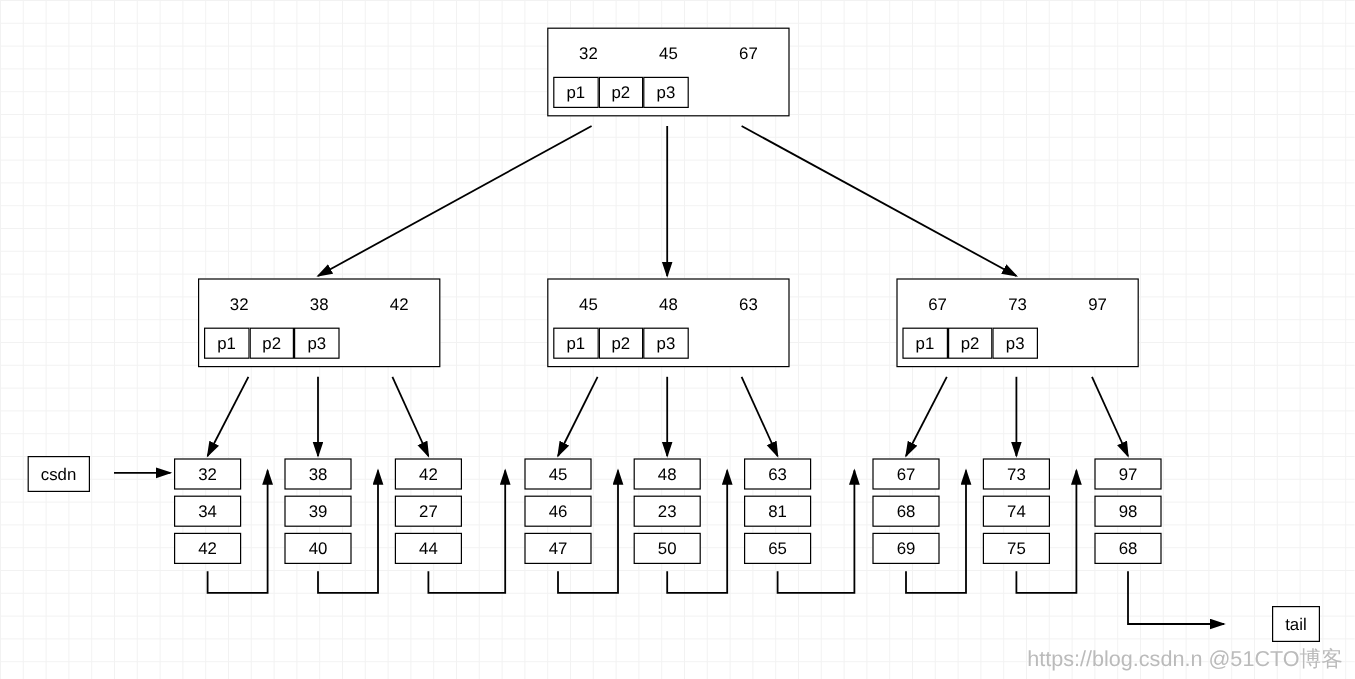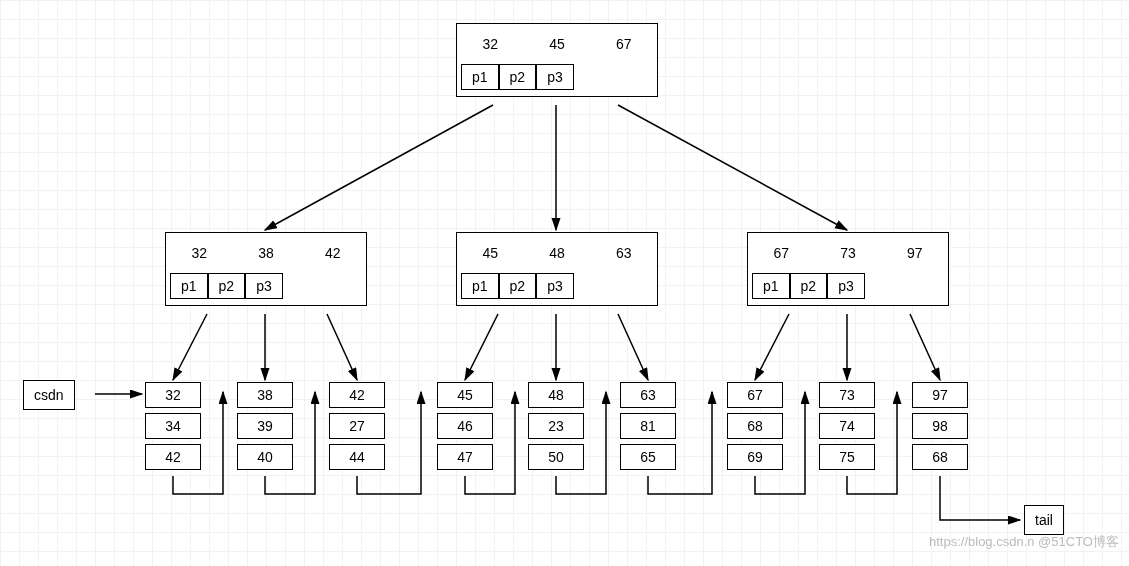--- a/index.html
+++ b/index.html
@@ -12,21 +12,21 @@
   .values{display:flex}
   .values span{flex:1;text-align:center;padding:12px 0}
   .ptrs{display:flex;justify-content:flex-start;padding:0 4px 6px}
   .ptrs span{border:1.5px solid #000;padding:4px 10px;background:#fff}
 
   .leaf{position:absolute}
   .leaf span{display:block;border:1.5px solid #000;background:#fff;width:54px;text-align:center;padding:4px 0;margin-bottom:5px}
 
   .lbl{position:absolute;border:1.5px solid #000;background:#fff;padding:6px 10px}
 
-  .watermark{position:absolute;right:10px;bottom:15px;color:#bbb;font-size:13px}
+  .watermark{position:absolute;right:10px;bottom:5px;color:#bbb;font-size:18px}
 </style>
 </head>
 <body>
 
 <div class="canvas">
 
   <svg class="arrows">
     <defs>
       <marker id="ah" markerWidth="10" markerHeight="10" refX="8" refY="3" orient="auto">
         <path d="M0,0 L9,3 L0,6 Z" fill="#000"></path>
@@ -56,21 +56,21 @@
     <path d="M357 476 L357 494 L421 494 L421 392" fill="none" stroke="#000" stroke-width="1.5" marker-end="url(#ah)"></path>
     <path d="M465 476 L465 494 L515 494 L515 392" fill="none" stroke="#000" stroke-width="1.5" marker-end="url(#ah)"></path>
     <path d="M556 476 L556 494 L606 494 L606 392" fill="none" stroke="#000" stroke-width="1.5" marker-end="url(#ah)"></path>
     <path d="M648 476 L648 494 L712 494 L712 392" fill="none" stroke="#000" stroke-width="1.5" marker-end="url(#ah)"></path>
     <path d="M755 476 L755 494 L805 494 L805 392" fill="none" stroke="#000" stroke-width="1.5" marker-end="url(#ah)"></path>
     <path d="M847 476 L847 494 L897 494 L897 392" fill="none" stroke="#000" stroke-width="1.5" marker-end="url(#ah)"></path>
     <path d="M940 476 L940 520 L1020 520" fill="none" stroke="#000" stroke-width="1.5" marker-end="url(#ah)"></path>
   </svg>
 
   <div class="lbl" style="left:23px;top:380px"><span>csdn</span></div>
-  <div class="lbl" style="left:1024px;top:505px"><span>tail</span></div>
+  <div class="lbl" style="left:1060px;top:505px"><span>tail</span></div>
 
   <div class="node" style="left:456px;top:23px;width:200px">
     <div class="values">
       <span>32</span>
       <span>45</span>
       <span>67</span>
     </div>
     <div class="ptrs">
       <span>p1</span>
       <span>p2</span>

